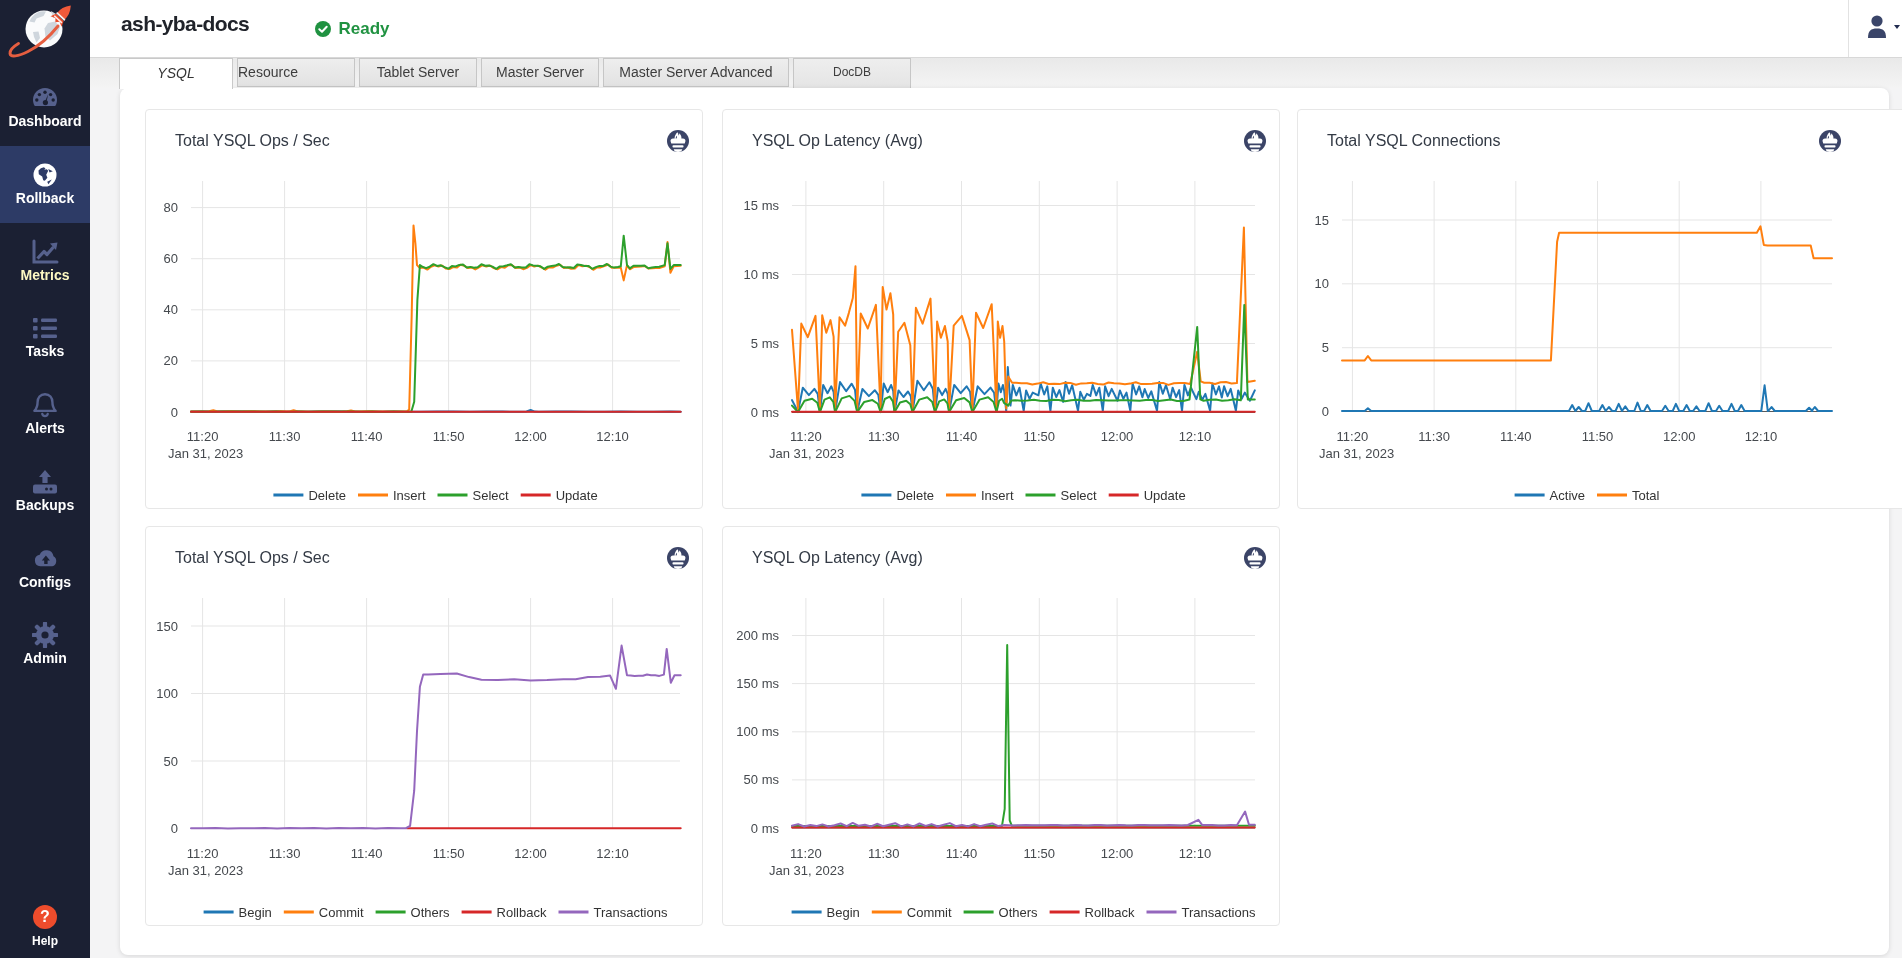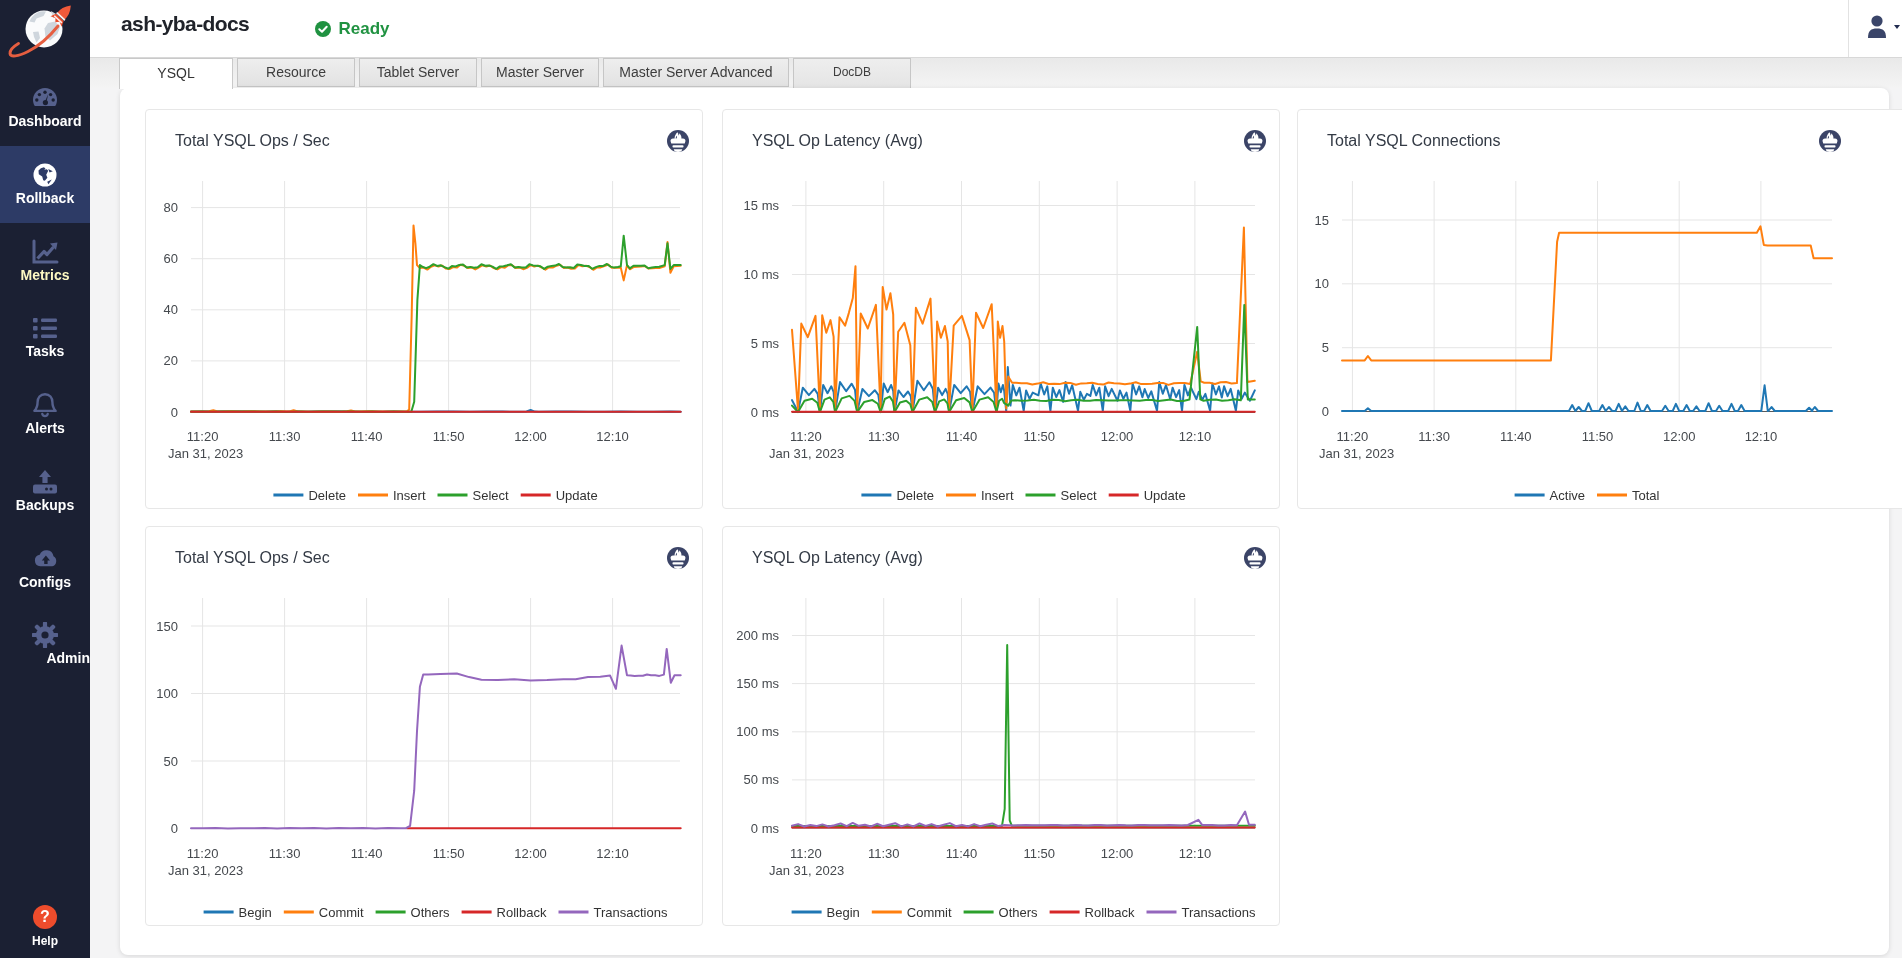--- a/index.html
+++ b/index.html
@@ -14,22 +14,22 @@
 <path d="M34 17 L40 17 L37 21 Z" fill="#222c50"></path>
   </svg>
 <div style="position:absolute;left:121px;top:12px;font-size:21px;font-weight:700;color:#20232a;letter-spacing:-0.6px;">ash-yba-docs</div>
 <div style="position:absolute;left:315px;top:19px;">
  <svg width="16" height="16" viewBox="0 0 16 16" style="vertical-align:middle;">
       <circle cx="8" cy="8" r="8" fill="#209241"></circle>
       <path d="M4.3 8.2 L7 10.7 L11.7 5.7" fill="none" stroke="#fff" stroke-width="2" stroke-linecap="round" stroke-linejoin="round"></path>
     </svg>
  <span style="font-size:17px;font-weight:700;color:#209241;vertical-align:middle;margin-left:3px;">Ready</span>
 </div>
-<div style="position:absolute;left:119px;top:58px;width:114px;height:31px;background:#fff;border:1px solid #c9c9c9;border-bottom:none;box-sizing:border-box;text-align:center;line-height:29px;font-size:14px;color:#333;z-index:3;">YSQL</div>
-<div style="position:absolute;left:237px;top:58px;width:118px;height:29px;background:linear-gradient(#eeeeee,#e2e2e2);border:1px solid #c6c6c6;box-sizing:border-box;text-align:center;line-height:27px;font-size:14px;color:#3d3d3d;">Resource</div>
+<div style="position:absolute;left:119px;top:58px;width:114px;height:31px;background:#fff;border:1px solid #c9c9c9;border-bottom:none;box-sizing:border-box;text-align:center;line-height:29px;font-size:14px;color:#333;z-index:3;font-style:italic;">YSQL</div>
+<div style="position:absolute;left:237px;top:58px;width:118px;height:29px;background:linear-gradient(#eeeeee,#e2e2e2);border:1px solid #c6c6c6;box-sizing:border-box;text-align:left;line-height:27px;font-size:14px;color:#3d3d3d;">Resource</div>
 <div style="position:absolute;left:359px;top:58px;width:118px;height:29px;background:linear-gradient(#eeeeee,#e2e2e2);border:1px solid #c6c6c6;box-sizing:border-box;text-align:center;line-height:27px;font-size:14px;color:#3d3d3d;">Tablet Server</div>
 <div style="position:absolute;left:481px;top:58px;width:118px;height:29px;background:linear-gradient(#eeeeee,#e2e2e2);border:1px solid #c6c6c6;box-sizing:border-box;text-align:center;line-height:27px;font-size:14px;color:#3d3d3d;">Master Server</div>
 <div style="position:absolute;left:603px;top:58px;width:186px;height:29px;background:linear-gradient(#eeeeee,#e2e2e2);border:1px solid #c6c6c6;box-sizing:border-box;text-align:center;line-height:27px;font-size:14px;color:#3d3d3d;">Master Server Advanced</div>
 <div style="position:absolute;left:793px;top:58px;width:118px;height:39px;background:linear-gradient(#eeeeee,#e2e2e2);border:1px solid #c6c6c6;box-sizing:border-box;text-align:center;line-height:27px;font-size:12px;color:#3d3d3d;">DocDB</div>
 <div style="position:absolute;left:120px;top:88px;width:1769px;height:867px;background:#fff;border-radius:8px;box-shadow:0 1px 5px rgba(0,0,0,0.12);z-index:2;"></div>
 <div style="position:absolute;left:0;top:0;z-index:4;">
     <div style="position:absolute;left:145px;top:109px;width:558px;height:400px;background:#fff;border:1px solid #e7e7e7;border-radius:4px;box-sizing:border-box;"><svg width="556" height="398" viewBox="0 0 556 398" font-family="Liberation Sans, sans-serif">
 <text x="29" y="36" font-size="16" fill="#333a45">Total YSQL Ops / Sec</text>
 <g transform="translate(532,31)">
           <circle r="11" fill="#3b4467"></circle>
@@ -325,21 +325,21 @@
     </div>
     <div style="position:absolute;left:0;top:530px;width:90px;height:77px;background:transparent;text-align:center;">
 <div style="height:25px;margin-top:16px;display:flex;align-items:center;justify-content:center;">
         <svg width="28" height="24" viewBox="0 0 28 24">
           <path d="M22.5 9.3 A7.2 7.2 0 0 0 8.7 7.7 A5.8 5.8 0 0 0 9.3 19.2 L21.3 19.2 A5.4 5.4 0 0 0 22.5 9.3 Z" fill="#56618d"></path>
 <path d="M14.9 8.6 L19 13.4 L16.6 13.4 L16.6 17 L13.2 17 L13.2 13.4 L10.8 13.4 Z" fill="#1b2033"></path>
         </svg>
       </div>
 <div style="margin-top:3px;font-size:14px;font-weight:600;color:#fff;">Configs</div>
     </div>
-    <div style="position:absolute;left:0;top:606px;width:90px;height:77px;background:transparent;text-align:right;">
+    <div style="position:absolute;left:0;top:606px;width:90px;height:77px;background:transparent;text-align:center;">
 <div style="height:25px;margin-top:16px;display:flex;align-items:center;justify-content:center;">
         <svg width="26" height="26" viewBox="0 0 26 26">
           <g transform="translate(13,13)">
             <rect x="-2.1" y="-13.4" width="4.2" height="6" rx="1.4" fill="#56618d" transform="rotate(0)"></rect>
             <rect x="-2.1" y="-13.4" width="4.2" height="6" rx="1.4" fill="#56618d" transform="rotate(45)"></rect>
             <rect x="-2.1" y="-13.4" width="4.2" height="6" rx="1.4" fill="#56618d" transform="rotate(90)"></rect>
             <rect x="-2.1" y="-13.4" width="4.2" height="6" rx="1.4" fill="#56618d" transform="rotate(135)"></rect>
             <rect x="-2.1" y="-13.4" width="4.2" height="6" rx="1.4" fill="#56618d" transform="rotate(180)"></rect>
             <rect x="-2.1" y="-13.4" width="4.2" height="6" rx="1.4" fill="#56618d" transform="rotate(225)"></rect>
             <rect x="-2.1" y="-13.4" width="4.2" height="6" rx="1.4" fill="#56618d" transform="rotate(270)"></rect>

